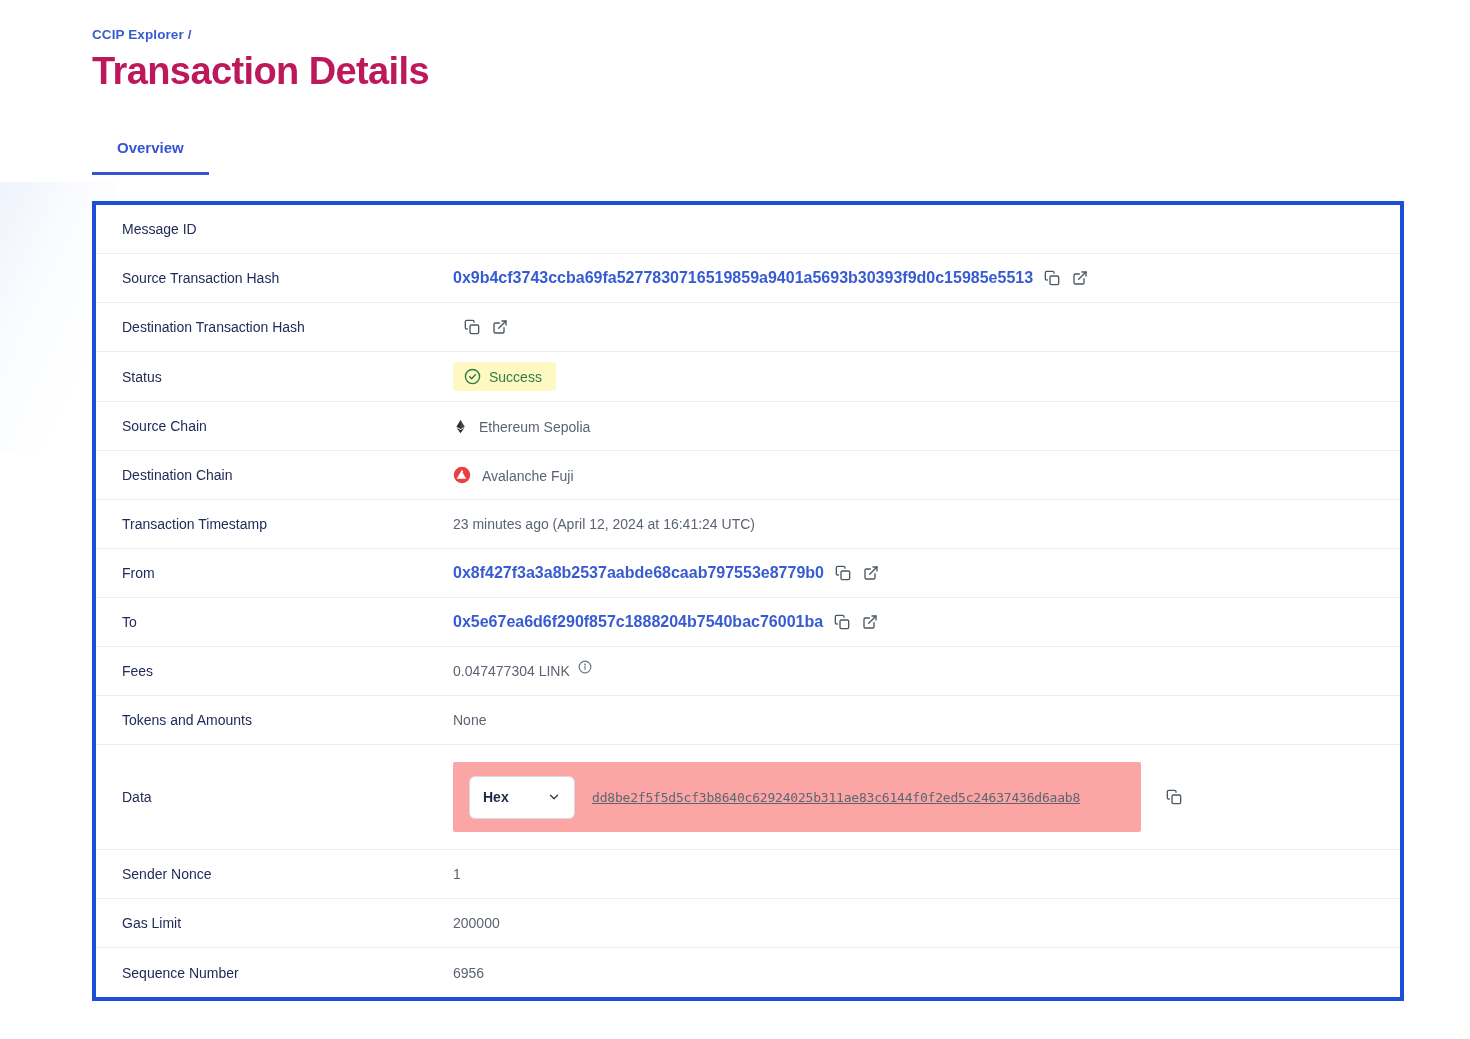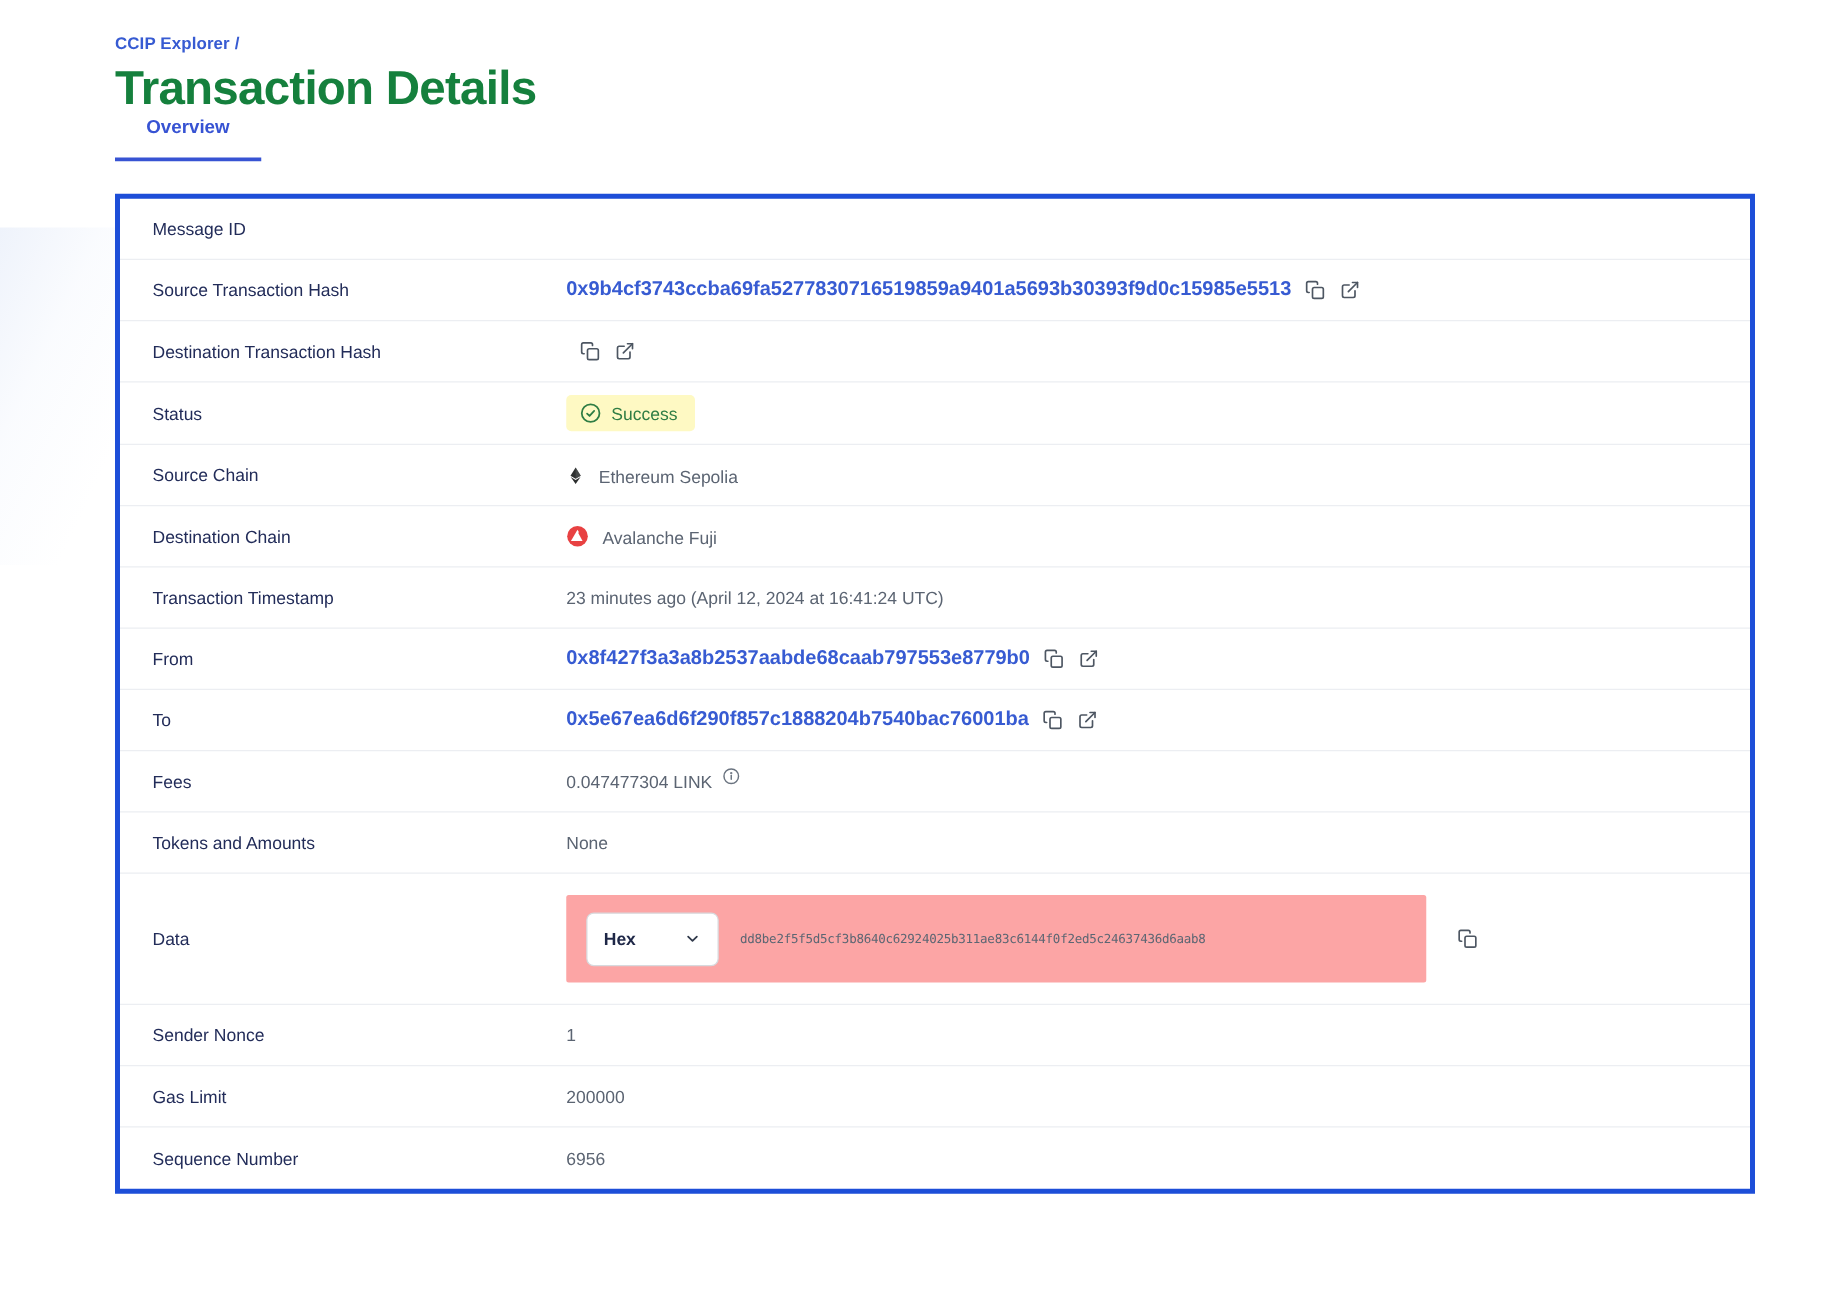--- a/index.html
+++ b/index.html
@@ -10,23 +10,23 @@
     background:
       linear-gradient(115deg, rgba(225,233,248,.55) 0%, rgba(235,241,252,.25) 35%, rgba(255,255,255,0) 72%);
     pointer-events:none; }
 
   .content { position:absolute; left:92px; top:12px; width:1312px; }
 
   .breadcrumb { margin-top:15px; font-size:13.5px; font-weight:700; color:#375bd2; letter-spacing:.1px; }
   .breadcrumb a { color:#375bd2; text-decoration:none; cursor:pointer; }
   .breadcrumb .sep { color:#375bd2; margin-left:4px; font-weight:700; }
 
-  .page-title { margin-top:8px; font-size:38px; font-weight:700; color:#15803d; letter-spacing:-.6px; }
-
-  .tabs { position:relative; }
+  .page-title { margin-top:8px; font-size:38px; font-weight:700; color:#be185d; letter-spacing:-.6px; }
+
+  .tabs { margin-top:46px; position:relative; }
   .tab { display:inline-block; padding:0 25px 16px 25px; font-size:15px; font-weight:700;
     color:#3753d3; border-bottom:3px solid #3753d3; cursor:pointer; }
   .tabs-rule { position:absolute; left:0; right:0; bottom:0; height:1px; background:#e4e6ea; z-index:-1; }
 
   .detail-card { margin-top:26px; border:4px solid #1d4ed8; border-radius:0; background:#fff; overflow:hidden; }
 
   .row { display:flex; align-items:center; min-height:49px; padding:10px 0; border-bottom:1px solid #eceef2; }
   .row:last-child { border-bottom:none; }
   .row-label { width:357px; flex:0 0 357px; padding-left:26px; font-size:14px; font-weight:500; color:#222c59; }
   .row-value { font-size:14px; color:#5b6472; display:flex; align-items:center; }
@@ -47,22 +47,22 @@
   .info-icon { display:inline-flex; margin-left:8px; color:#6b7480; position:relative; top:-4px; }
   .info-icon svg { width:14px; height:14px; }
 
   .data-panel { display:flex; align-items:center; background:#fca5a5; border-radius:2px;
     width:688px; height:70px; padding:0 0 0 16px; }
   .hex-select { display:inline-flex; align-items:center; justify-content:space-between;
     width:106px; height:43px; background:#fff; border:1px solid #d7dade; border-radius:6px;
     padding:0 13px; cursor:pointer; }
   .hex-select .hex-label { font-size:14px; font-weight:700; color:#1e2747; }
   .hex-select svg { width:14px; height:14px; color:#333c4d; }
-  .mono { font-family:"DejaVu Sans Mono", monospace; font-size:10px; color:#5c6673;
-    margin-left:17px; letter-spacing:-0.2px; }
+  .mono { font-family:"DejaVu Sans Mono", monospace; font-size:13px; color:#5c6673;
+    margin-left:17px; letter-spacing:-0.2px;text-decoration:underline; }
   .data-copy { margin-left:24px; }
 
   .eth-icon svg { width:15px; height:17px; }
   .avax-icon svg { width:18px; height:18px; }
 </style>
 </head>
 <body>
 
 <div class="bg-decor"></div>
 

